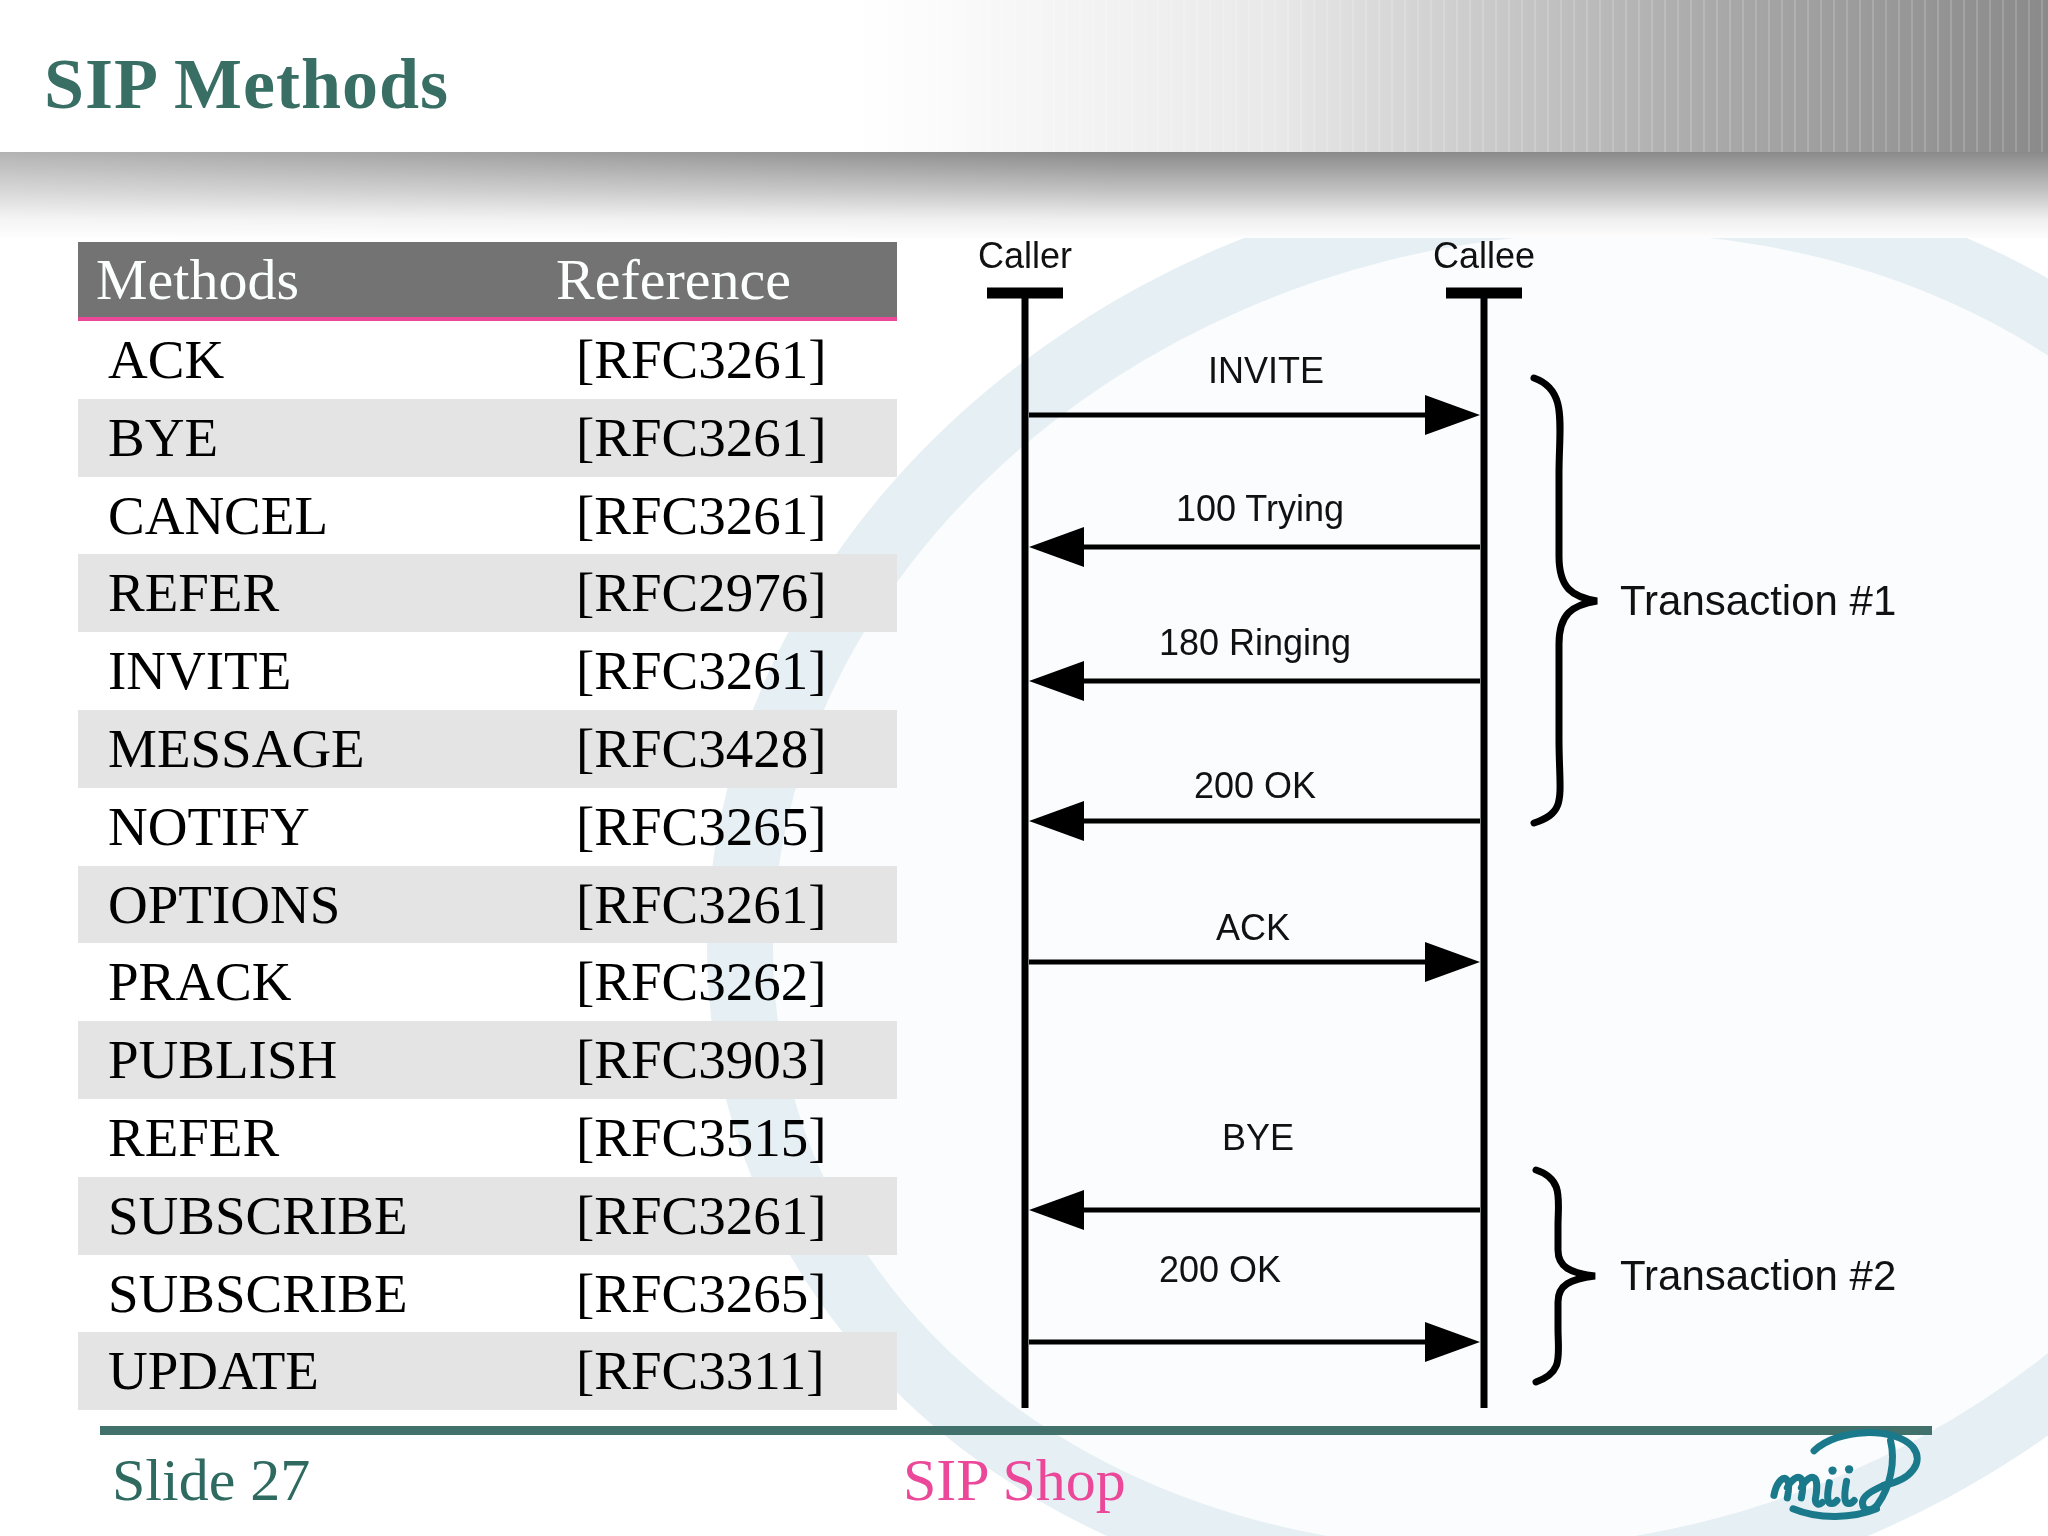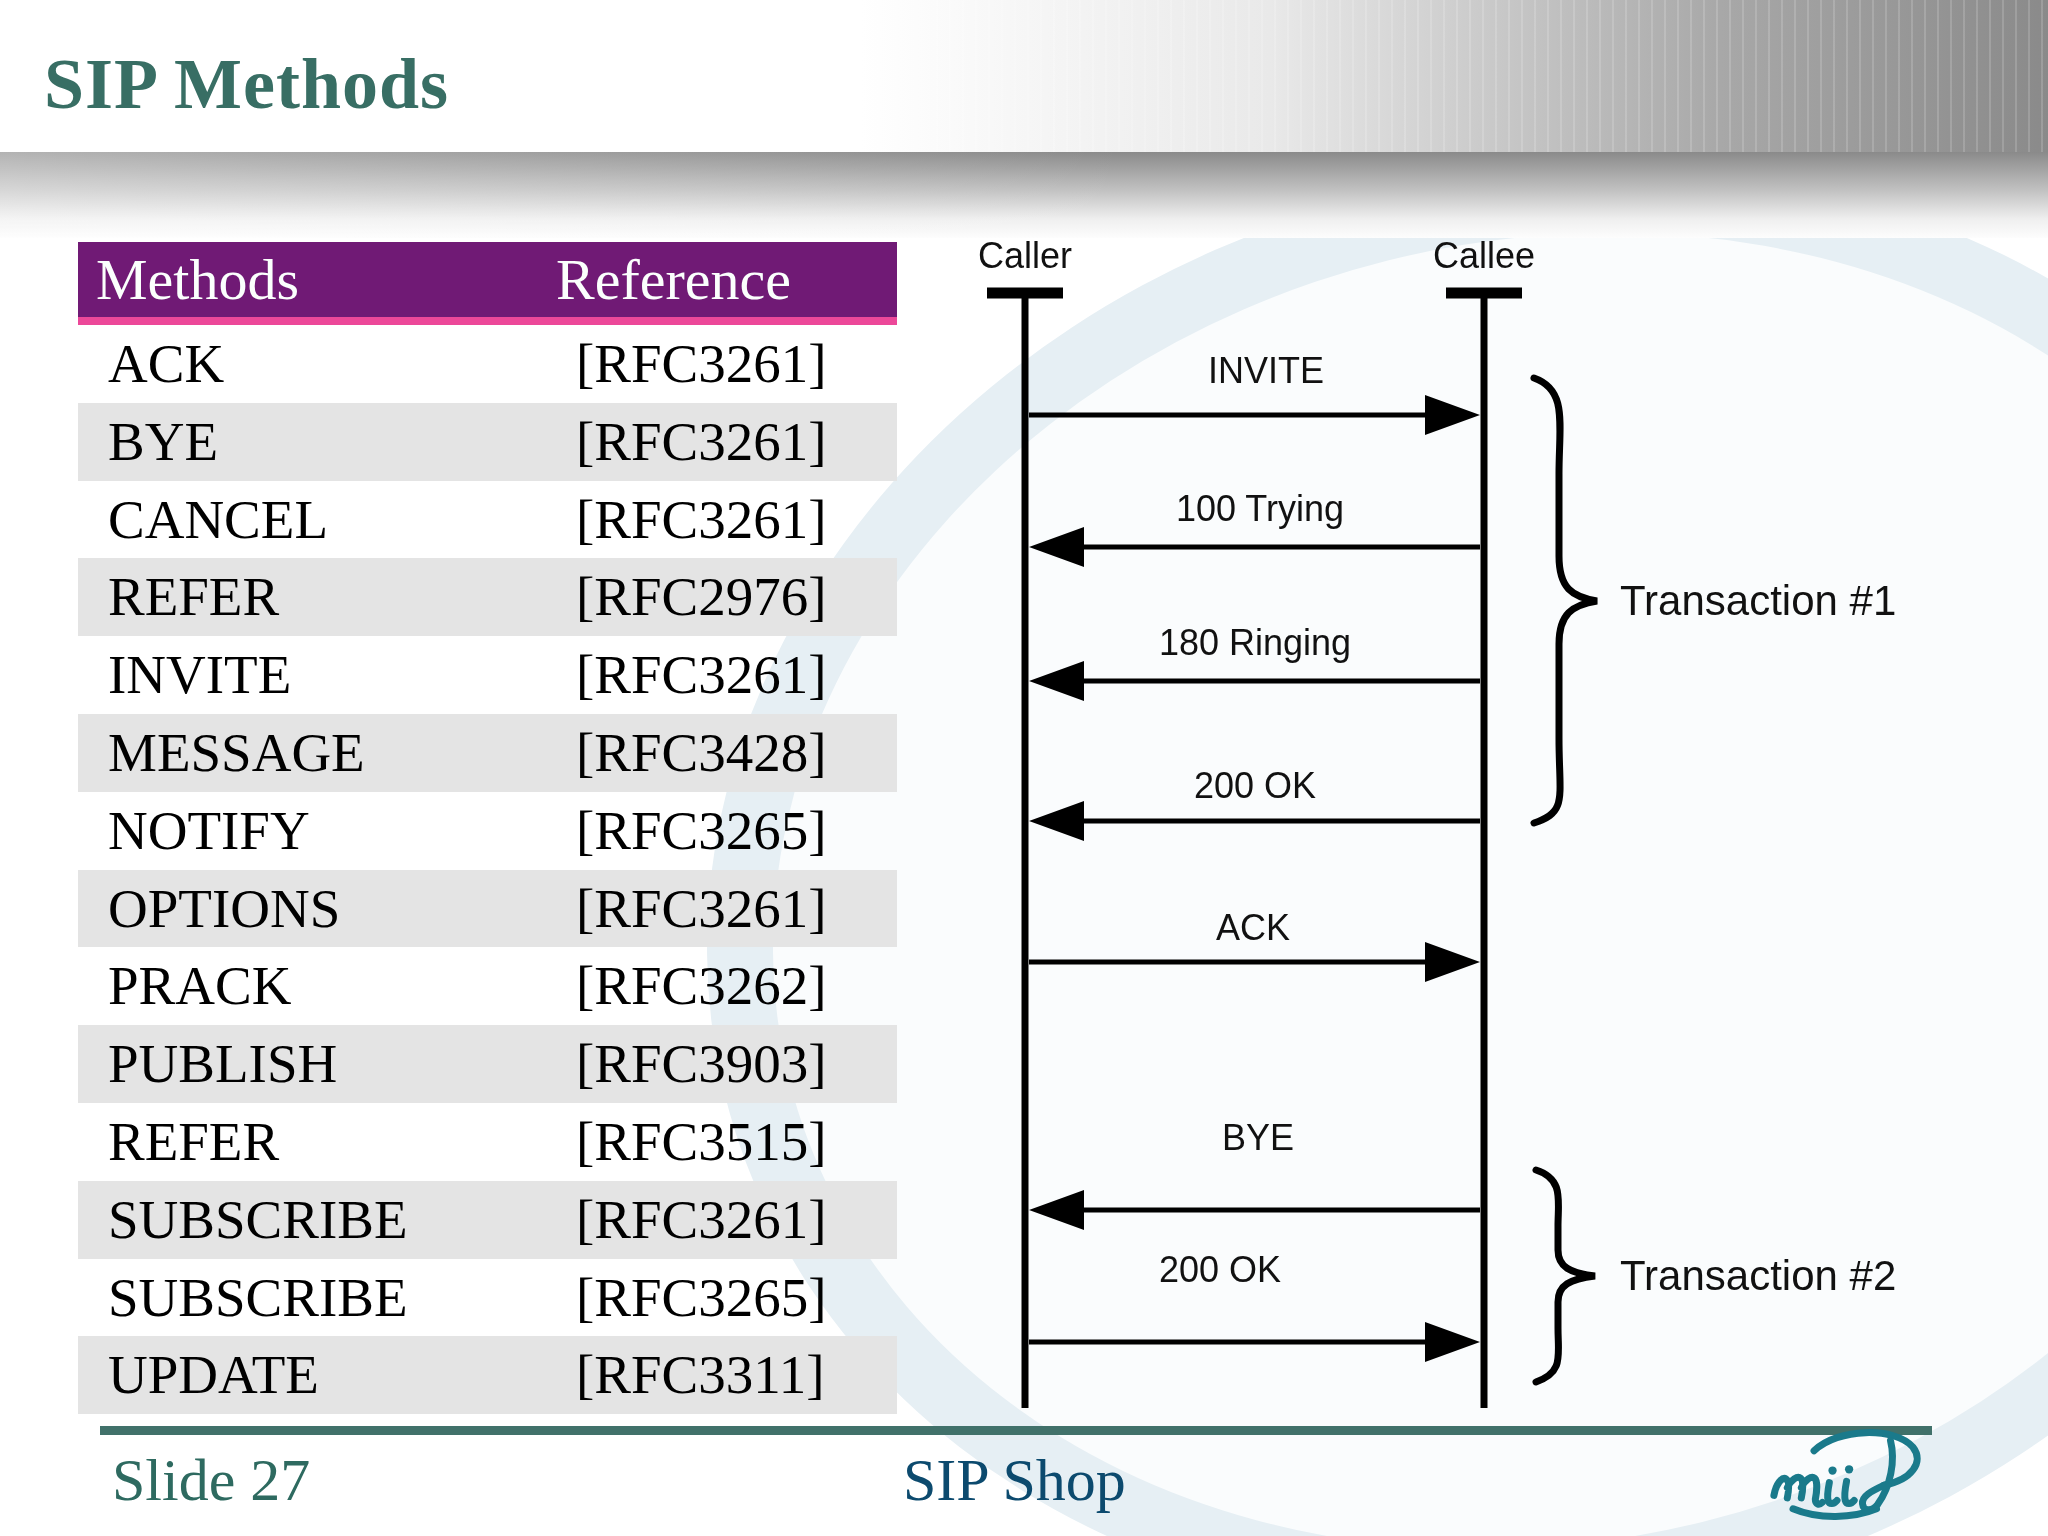--- a/index.html
+++ b/index.html
@@ -29,22 +29,22 @@
       linear-gradient(to bottom, #8a8a8a 0%, #c2c2c2 45%, #efefef 78%, #fdfdfd 100%);
   }
   .page-title {
     position:absolute; left:44px; top:34px; z-index:3;
     font-size:72px; font-weight:bold; color:#386e64; letter-spacing:1px;
     line-height:100px; white-space:nowrap;
   }
   
   .methods-table { position:absolute; left:78px; top:242px; width:819px; z-index:2; }
   .thead {
-    display:flex; height:75px; line-height:75px; background:#701a75; color:#fbfffd;
-    font-size:58px; border-bottom:8px solid #ec4899;
+    display:flex; height:75px; line-height:75px; background:#737373; color:#fbfffd;
+    font-size:58px; border-bottom:4px solid #ec4899;
   }
   .th-method { width:454px; padding-left:18px; }
   .th-ref    { flex:1; padding-left:6px; }
   .trow { display:flex; height:77.8px; line-height:77.8px; font-size:55px; color:#000; }
   .trow.alt { background:#e4e4e4; }
   .td-method { width:442px; padding-left:30px; }
   .td-ref    { flex:1; padding-left:26px; }
   
   .diagram-svg { position:absolute; left:0; top:0; z-index:3; }
   .d-actor { font-family:"Liberation Sans", sans-serif; font-size:36px; fill:#111; }
@@ -54,21 +54,21 @@
   .footer-rule {
     position:absolute; left:100px; top:1426px; width:1832px; height:9px;
     background:#41716a; z-index:2;
   }
   .footer-slide-number {
     position:absolute; left:112px; top:1446px; z-index:2;
     font-size:60px; color:#2e6a60; line-height:68px;
   }
   .footer-center {
     position:absolute; left:903px; top:1446px; z-index:2;
-    font-size:60px; color:#0c4a6e; line-height:68px;
+    font-size:60px; color:#ec4899; line-height:68px;
   }
   .logo-svg { position:absolute; left:1758px; top:1424px; z-index:4; }
 </style>
 </head>
 <body>
 
 <div class="slide">
 
   <div class="swoosh-ring"></div>
 

